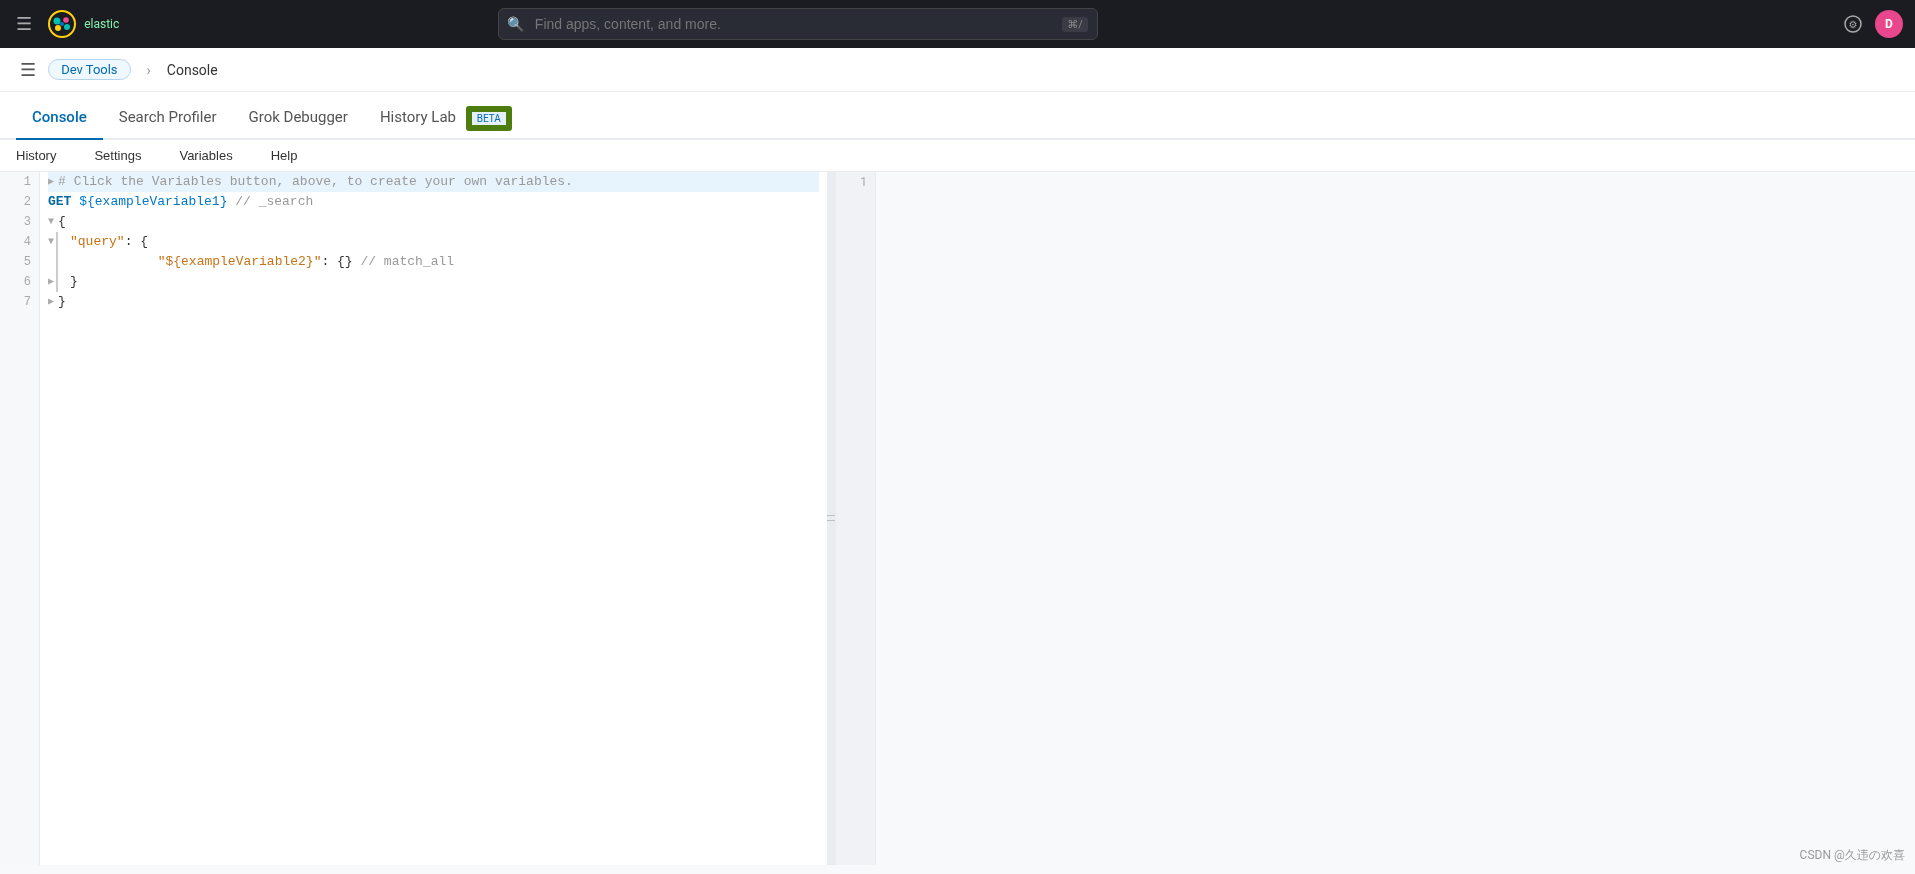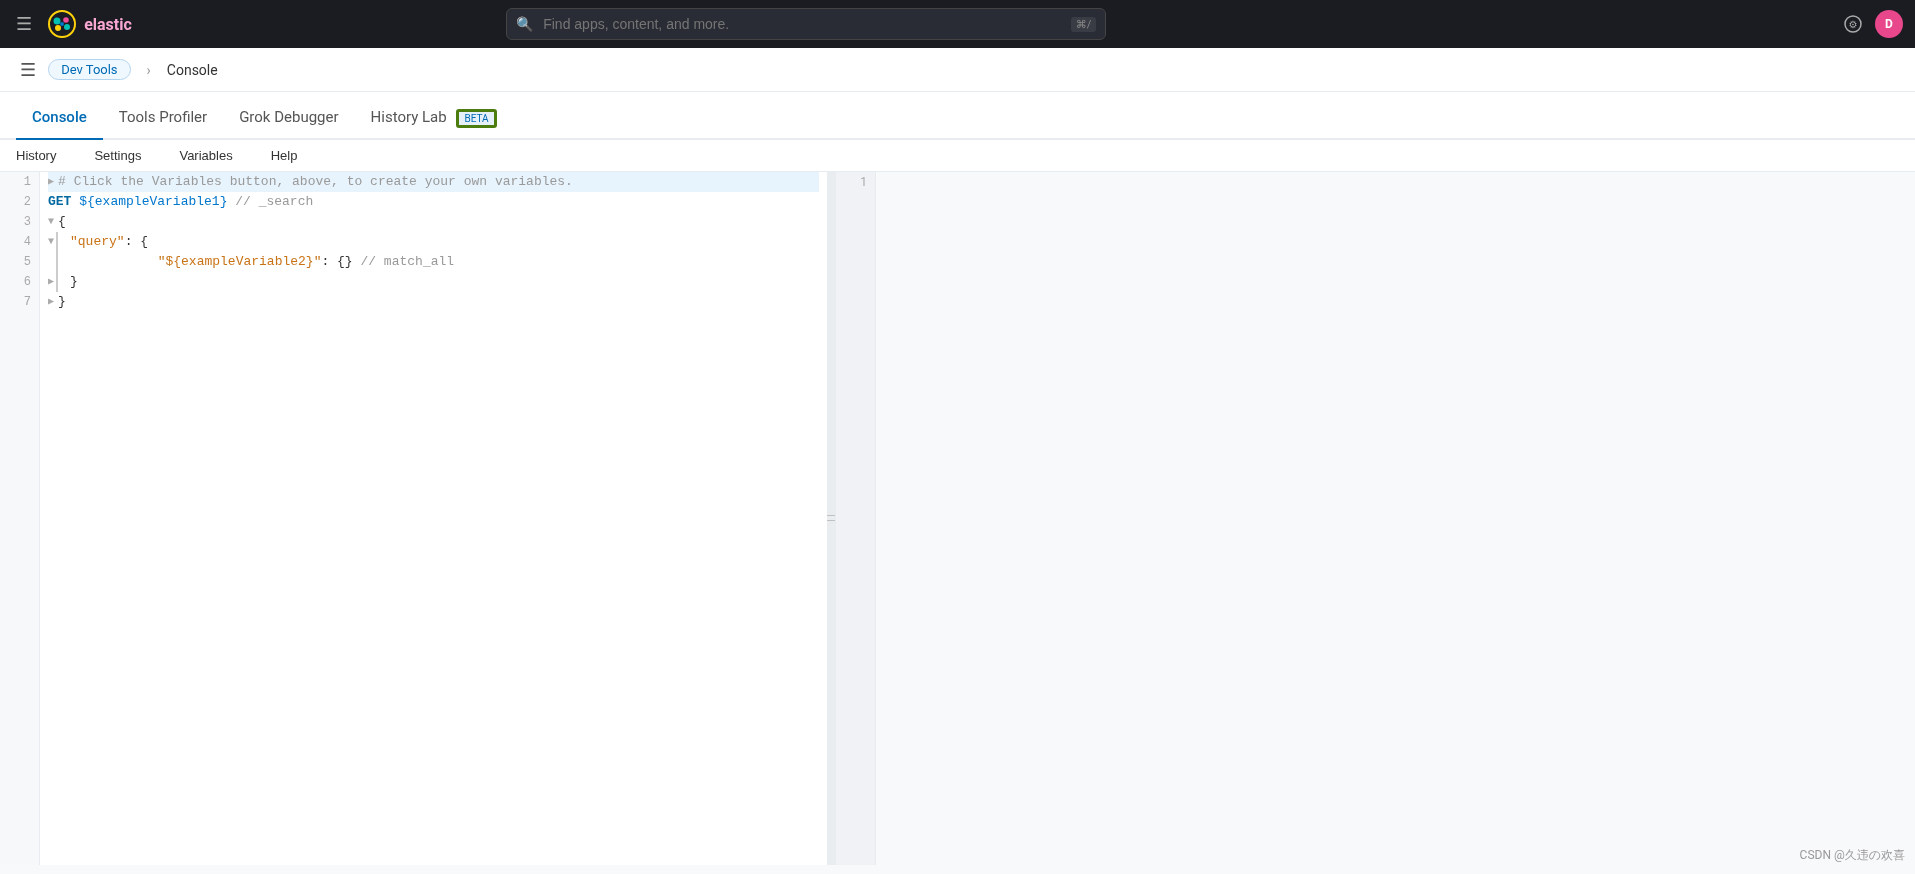--- a/index.html
+++ b/index.html
@@ -151,21 +151,21 @@
       white-space: nowrap;
     }
     .tab.active {
       color: #006bb4;
       border-bottom: 2px solid #006bb4;
       font-weight: 500;
     }
     .beta-badge {
       background: #e6f0f9;
       color: #006bb4;
-      border: 3px solid #4d7c0f;
+      border: 6px solid #4d7c0f;
       border-radius: 3px;
       font-size: 10px;
       padding: 1px 5px;
       margin-left: 6px;
       vertical-align: middle;
     }
 
     
     .toolbar {
       background: #fff;
@@ -291,21 +291,21 @@
   <button class="hamburger-btn">☰</button>
   <div class="elastic-logo">
     <svg class="elastic-logo-circle" viewBox="0 0 28 28">
       <circle cx="14" cy="14" r="13" fill="none" stroke="#FED10A" stroke-width="2"></circle>
       <circle cx="9" cy="11" r="3.5" fill="#00BFB3"></circle>
       <circle cx="18" cy="10" r="2.8" fill="#F04E98"></circle>
       <circle cx="19" cy="17" r="3" fill="#00BFB3"></circle>
       <circle cx="10" cy="18" r="3" fill="#FED10A"></circle>
       <circle cx="14" cy="14" r="2" fill="#07C"></circle>
     </svg>
-    <span style="color:#f9a8d4;font-size:16px;font-weight:700;">elastic</span>
+    <span style="color:#86efac;font-size:12px;font-weight:400;">elastic</span>
   </div>
 
   <div class="search-bar">
     <span class="search-icon-wrap">🔍</span>
     <input class="search-input" type="text" placeholder="Find apps, content, and more." style="">
     <span class="search-shortcut">⌘/</span>
   </div>
 
   <div class="top-nav-right">
     <button class="nav-icon-btn">
@@ -325,21 +325,21 @@
     <span class="breadcrumb-separator">›</span>
     <span class="breadcrumb-current">Console</span>
   </div>
 </div>
 
 <div class="tab-bar">
   <div class="tab active">
     <span>Console</span>
   </div>
   <div class="tab">
-    <span>Tools Profiler</span>
+    <span>Search Profiler</span>
   </div>
   <div class="tab">
     <span>Grok Debugger</span>
   </div>
   <div class="tab">
     <span>History Lab</span>
     <span class="beta-badge">BETA</span>
   </div>
 </div>
 

